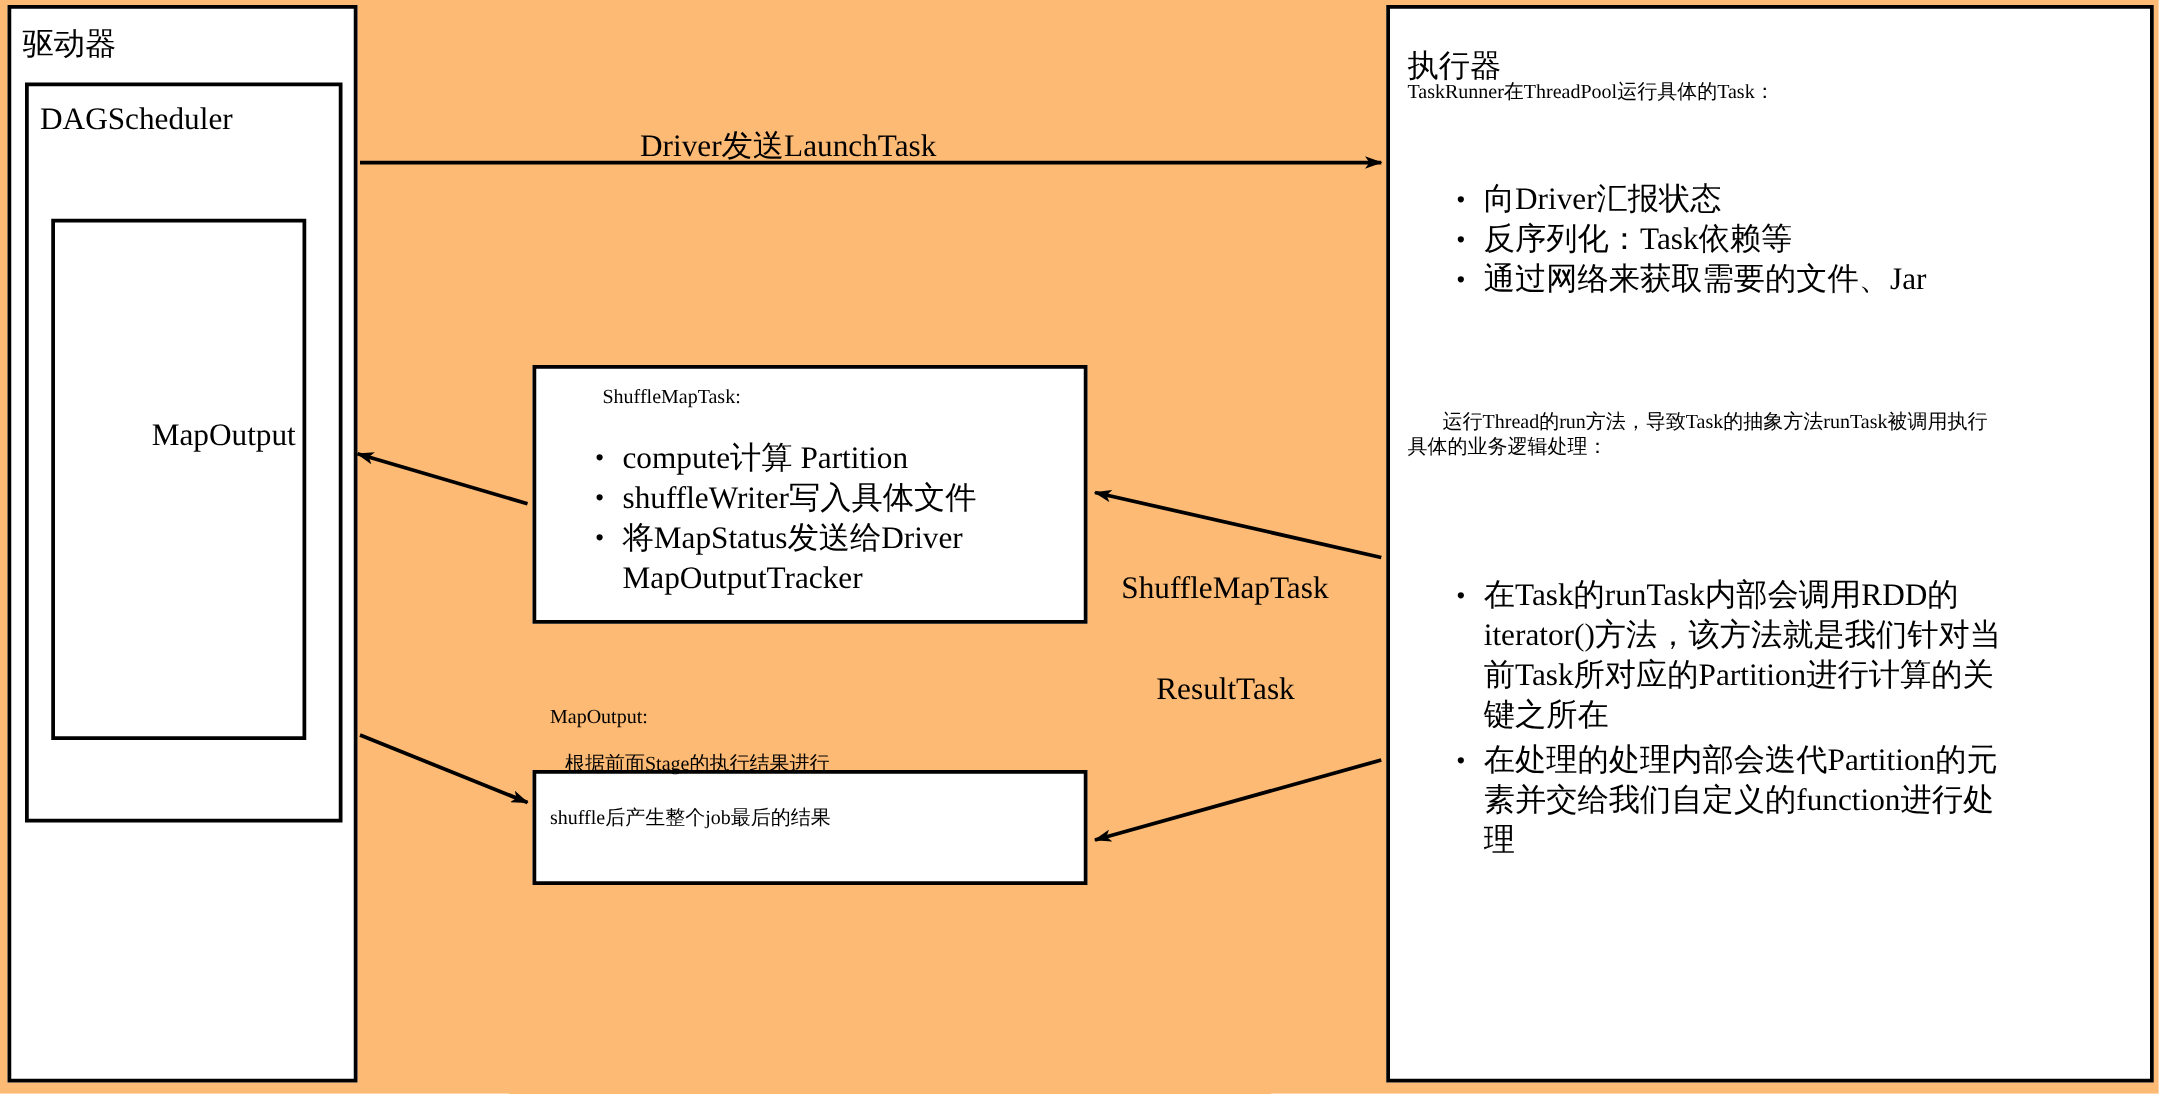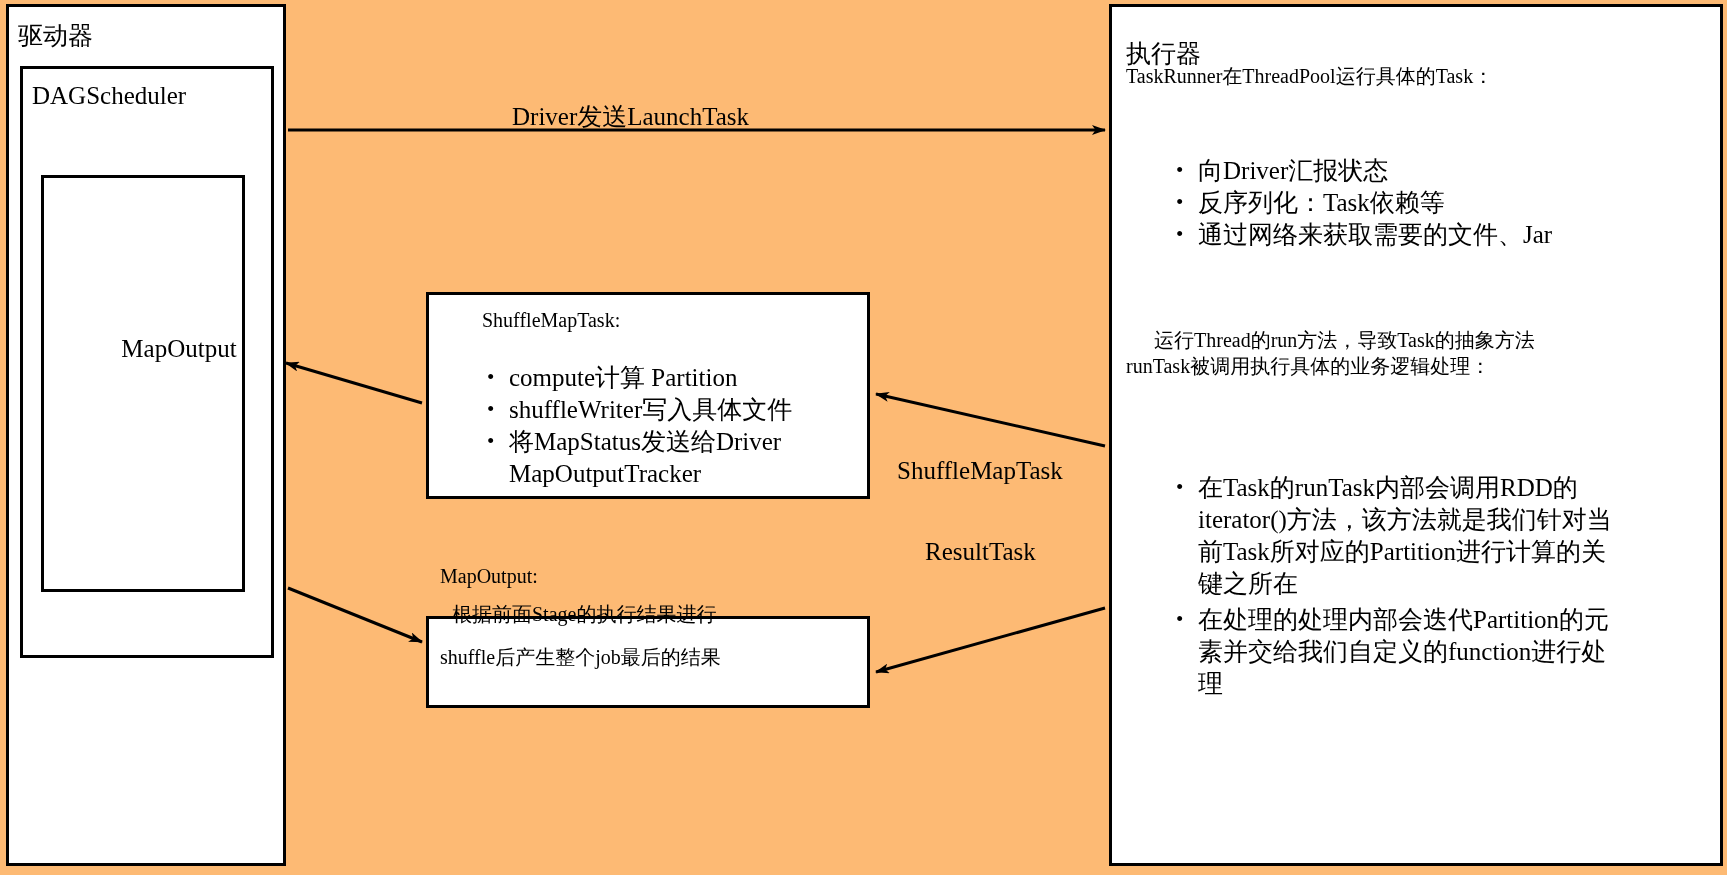--- a/index.html
+++ b/index.html
@@ -29,32 +29,32 @@
     box-sizing: border-box;
   }
   .panel-title {
     position: absolute;
     font-size: 25px;
     line-height: 1.15;
     white-space: nowrap;
   }
   .para {
     position: absolute;
-    font-size: 20px;
+    font-size: 16px;
     line-height: 1.28;
   }
   .center-label {
     position: absolute;
     font-size: 25px;
     line-height: 1.25;
     text-align: center;
   }
   ul.blist {
     list-style: none;
-    margin: 17px;
+    margin: 6px;
     padding: 0;
   }
   ul.blist > li {
     position: relative;
     padding-left: 26px;
     margin: 0 0 0 0;
     font-size: 25px;
     line-height: 1.28;
   }
   ul.blist > li::before {

